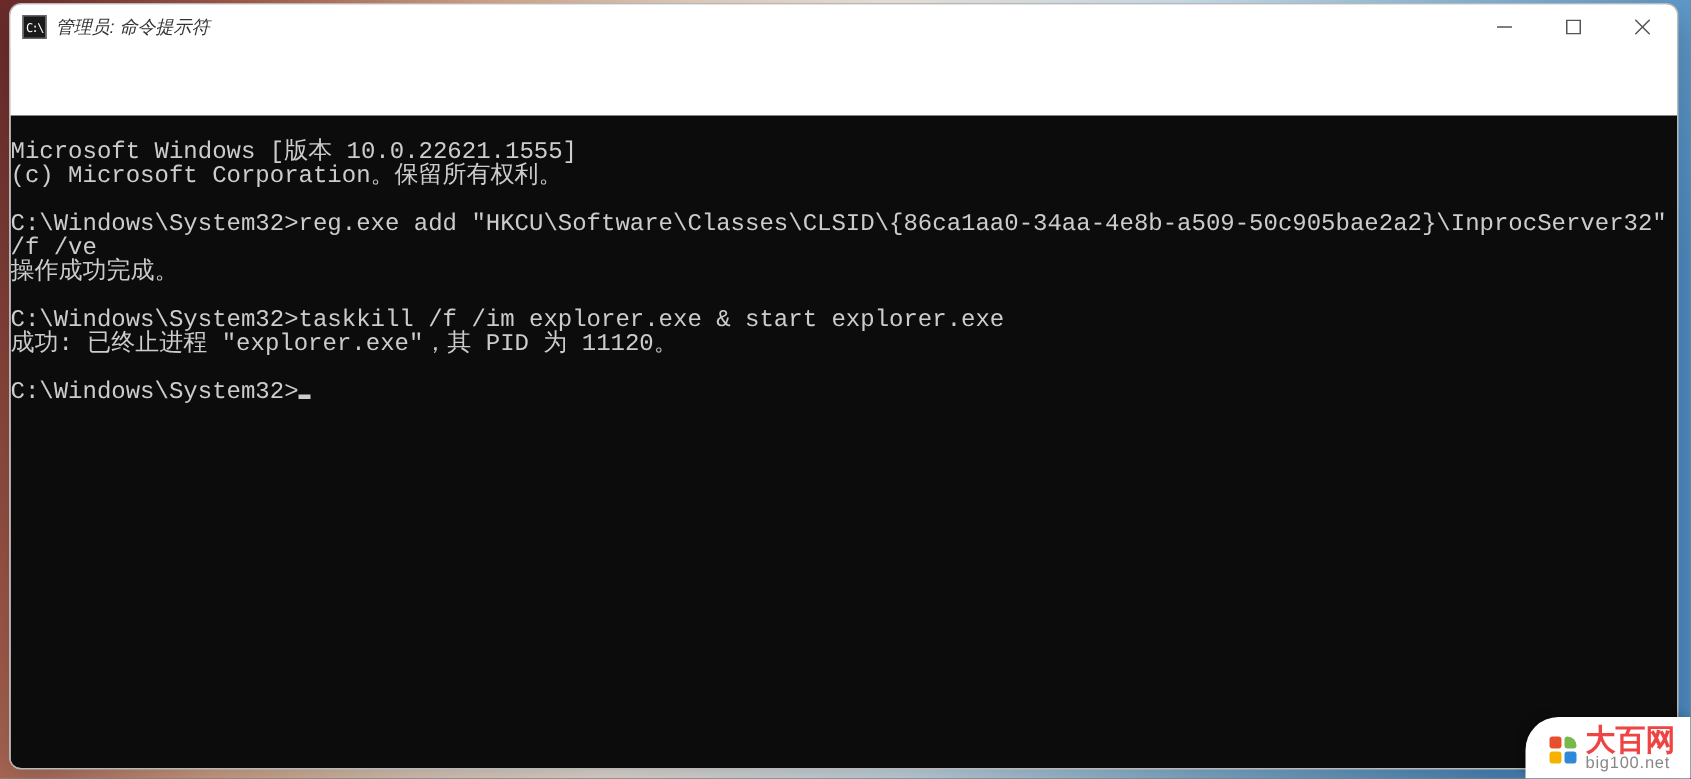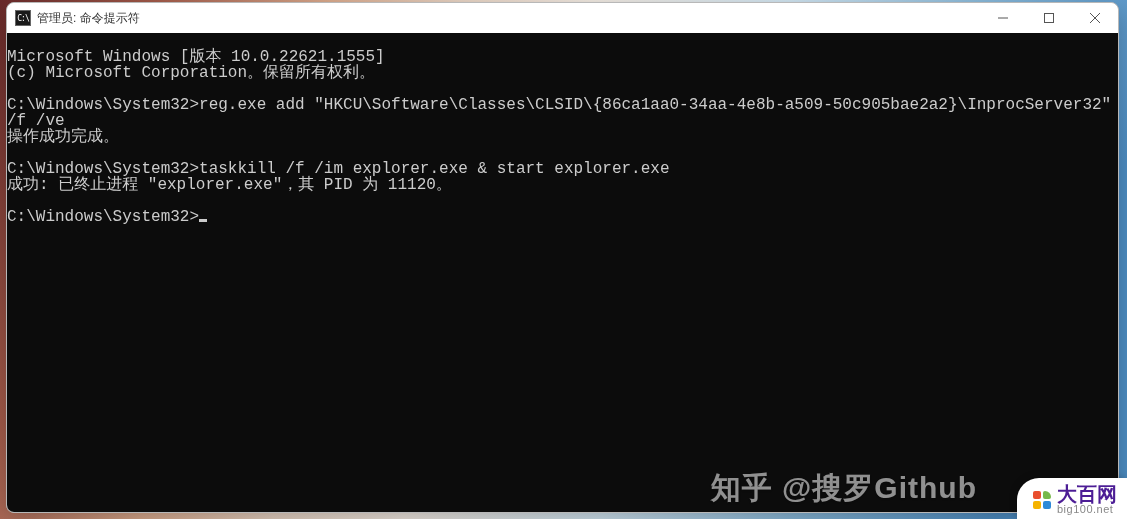--- a/index.html
+++ b/index.html
@@ -18,34 +18,35 @@
   .titlebar {
     height: 30px; background: #ffffff; display: flex; align-items: center;
     padding-left: 8px; border-top-left-radius: 8px; border-top-right-radius: 8px;
     font-size: 12px; color: #333;
   }
   .titlebar .app-icon {
     width: 16px; height: 16px; background: #1a1a1a; border: 1px solid #666;
     margin-right: 6px; font-size: 8px; color: #fff; display: flex; align-items: center; justify-content: center;
     font-family: Consolas, monospace; letter-spacing: -1px;
   }
-  .titlebar .title-text { flex: 0 0 auto; }
+  .titlebar .title-text { flex: 0 0 auto; font-style: italic; }
   .titlebar .spacer { flex: 1; }
   .winbtn {
     width: 46px; height: 30px; display: flex; align-items: center; justify-content: center;
     color: #555;
   }
   .winbtn svg { width: 10px; height: 10px; }
   .winbtn.close { border-top-right-radius: 8px; }
 
   .terminal {
     flex: 1; background: #0c0c0c; color: #cccccc;
     font-family: "NSimSun", "SimSun", Consolas, "Courier New", monospace;
     font-size: 16px; line-height: 16px; white-space: pre; padding: 0;
     overflow: hidden;
+    margin-top: 44px;
   }
   .terminal .line { white-space: pre-wrap; word-break: break-all; }
   .cursor {
     display: inline-block; width: 8px; height: 3px; background: #cccccc;
     vertical-align: -1px; margin-left: 0px;
   }
 
   .wm-zhihu {
     position: absolute; right: 150px; bottom: 10px;
     font-size: 30px; font-weight: 700; color: rgba(255,255,255,.55);
@@ -60,21 +61,21 @@
   }
   .wm-dabai .logo {
     display: grid; grid-template-columns: 8px 8px; grid-template-rows: 8px 8px; gap: 2px;
   }
   .wm-dabai .logo span { border-radius: 2px; }
   .wm-dabai .logo .r { background: #e94f2e; }
   .wm-dabai .logo .g { background: #77b94b; border-radius: 2px 6px 2px 2px; }
   .wm-dabai .logo .y { background: #f5b300; }
   .wm-dabai .logo .b { background: #2e8ad8; }
   .wm-dabai .txt { display: flex; flex-direction: column; line-height: 1; }
-  .wm-dabai .txt .cn { font-size: 20px; font-weight: 800; color: #4c1d95; }
+  .wm-dabai .txt .cn { font-size: 20px; font-weight: 800; color: #ef4444; }
   .wm-dabai .txt .en { font-size: 11px; color: #888; letter-spacing: .5px; }
 </style>
 </head>
 <body>
 
 <div class="desktop">
 
   <div class="window">
     <div class="titlebar">
       <div class="app-icon">C:\</div>
@@ -104,21 +105,20 @@
 <span class="line"><span>C:\Windows\System32&gt;</span><span>reg.exe add "HKCU\Software\Classes\CLSID\{86ca1aa0-34aa-4e8b-a509-50c905bae2a2}\InprocServer32" /f /ve</span></span>
 <span class="line">操作成功完成。</span>
 <span class="line"> </span>
 <span class="line"><span>C:\Windows\System32&gt;</span><span>taskkill /f /im explorer.exe &amp; start explorer.exe</span></span>
 <span class="line">成功: 已终止进程 "explorer.exe"，其 PID 为 11120。</span>
 <span class="line"> </span>
 <span class="line"><span>C:\Windows\System32&gt;</span><span class="cursor"></span></span>
     </div>
   </div>
 
-  <div class="wm-zhihu">知乎 @搜罗Github</div>
 
   <div class="wm-dabai">
     <div class="logo">
       <span class="r"></span>
         <span class="g"></span>
         <span class="y"></span>
         <span class="b"></span>
     </div>
     <div class="txt">
       <span class="cn">大百网</span>

